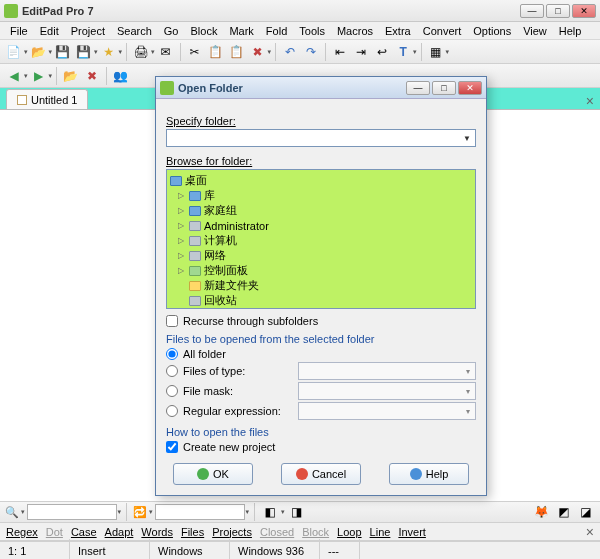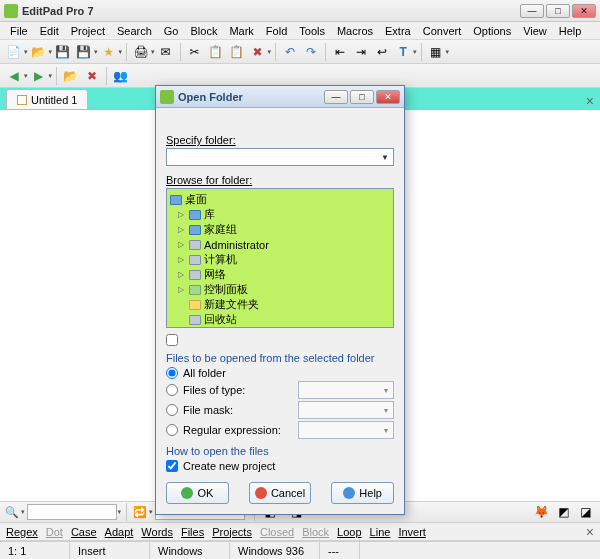--- a/index.html
+++ b/index.html
@@ -44,45 +44,45 @@
 
 
 .statusbar { height: 18px; background: #f0f0f0; border-top: 1px solid #d0d0d0; display: flex; align-items: center; font-size: 10px; }
 .statusbar .cell { padding: 12px 8px; border-right: 1px solid #d0d0d0; height: 100%; display: flex; align-items: center; }
 
 
 .main-col { display: flex; flex-direction: column; height: 559px; }
 .content-row { flex: 1; display: flex; background: #fff; position: relative; }
 
 
-.dialog { position: absolute; left: 155px; top: 85px; width: 250px; background: #f0f0f0; border: 1px solid #5a7ca8; box-shadow: 3px 3px 10px rgba(0,0,0,0.25); }
+.dialog { position: absolute; left: 155px; top: 76px; width: 332px; background: #f0f0f0; border: 1px solid #5a7ca8; box-shadow: 3px 3px 10px rgba(0,0,0,0.25); }
 .dlg-title { height: 22px; background: linear-gradient(#e6eef8,#c8d8ec); display: flex; align-items: center; padding: 0 4px; border-bottom: 1px solid #aac; }
 .dlg-title .icon { width: 14px; height: 14px; background: #7fc241; border-radius: 2px; margin-right: 4px; }
 .dlg-title .title { flex: 1; font-weight: bold; color: #2a4a6a; }
 .dlg-body { padding: 6px 10px 10px; }
-.dlg-label { margin: 20px 0 2px; text-decoration: underline; }
+.dlg-label { margin: 10px 0 2px; text-decoration: underline; }
 .dlg-combo { width: 100%; height: 18px; border: 1px solid #7a96b8; background: #fff; display: flex; align-items: center; }
 .dlg-combo .cb-arrow { width: 16px; height: 16px; margin-left: auto; display: flex; align-items: center; justify-content: center; font-size: 8px; color: #333; cursor: pointer; }
 .tree-box { width: 100%; height: 140px; border: 1px solid #7a96b8; background: #bef264; overflow: auto; padding: 3px; }
 .tree-item { display: flex; align-items: center; gap: 3px; height: 15px; padding-left: 8px; cursor: pointer; }
 .tree-item.root { padding-left: 0; }
 .tree-arrow { font-size: 8px; color: #666; width: 8px; }
 .tree-icon { width: 12px; height: 10px; background: #ffd968; border: 1px solid #c9a840; border-radius: 1px; }
 .tree-icon.blue { background: #6ea8e0; border-color: #3a78b0; }
 .tree-icon.grey { background: #c0c8d0; border-color: #8090a0; }
 .tree-icon.green { background: #a0d890; border-color: #70a860; }
 .chk-row { display: flex; align-items: center; gap: 5px; margin: 3px 0; }
 .chk-row input[type=checkbox] { width: 12px; height: 12px; }
 .fieldset-lbl { color: #2050a0; margin: 6px 0 3px; }
 .radio-row { display: flex; align-items: center; gap: 5px; margin: 2px 0; }
 .radio-row input[type=radio] { width: 12px; height: 12px; }
 .radio-row .rlabel { width: 110px; }
 .radio-row .rfield { flex: 1; height: 18px; border: 1px solid #b0b8c8; background: #f8f8f8; display: flex; align-items: center; }
 .radio-row .rfield .cb-arrow { width: 14px; height: 16px; margin-left: auto; display: flex; align-items: center; justify-content: center; font-size: 8px; color: #888; cursor: pointer; }
-.dlg-buttons { display: flex; justify-content: center; gap: 20px; margin-top: 10px; }
+.dlg-buttons { display: flex; justify-content: center; gap: 28px; margin-top: 10px; }
 .dlg-btn { width: 80px; height: 22px; border: 1px solid #8098b8; border-radius: 3px; background: linear-gradient(#fdfdfd,#e4ecf4); display: flex; align-items: center; justify-content: center; gap: 4px; cursor: pointer; }
 .dlg-btn .bi { width: 12px; height: 12px; border-radius: 6px; }
 .dlg-btn.ok .bi { background: #4caf50; }
 .dlg-btn.cancel .bi { background: #e05040; }
 .dlg-btn.help .bi { background: #4a90d8; }
 
 
 .flex1 { flex: 1; }
 </style>
 </head>
@@ -283,20 +283,21 @@
         </div>
       <div class="tree-item">
           <span class="tree-arrow"></span>
           <div class="tree-icon grey"></div>
           <span>回收站</span>
         </div>
     </div>
 
     <div class="chk-row" style="margin-top:6px">
       <input type="checkbox" style="">
+      <span>Recurse through subfolders</span>
     </div>
 
     <div class="fieldset-lbl">Files to be opened from the selected folder</div>
     <div class="radio-row">
       <input type="radio" name="ft" checked="" style="">
       <span>All folder</span>
     </div>
     <div class="radio-row">
       <input type="radio" name="ft" style="">
       <span class="rlabel">Files of type:</span>

